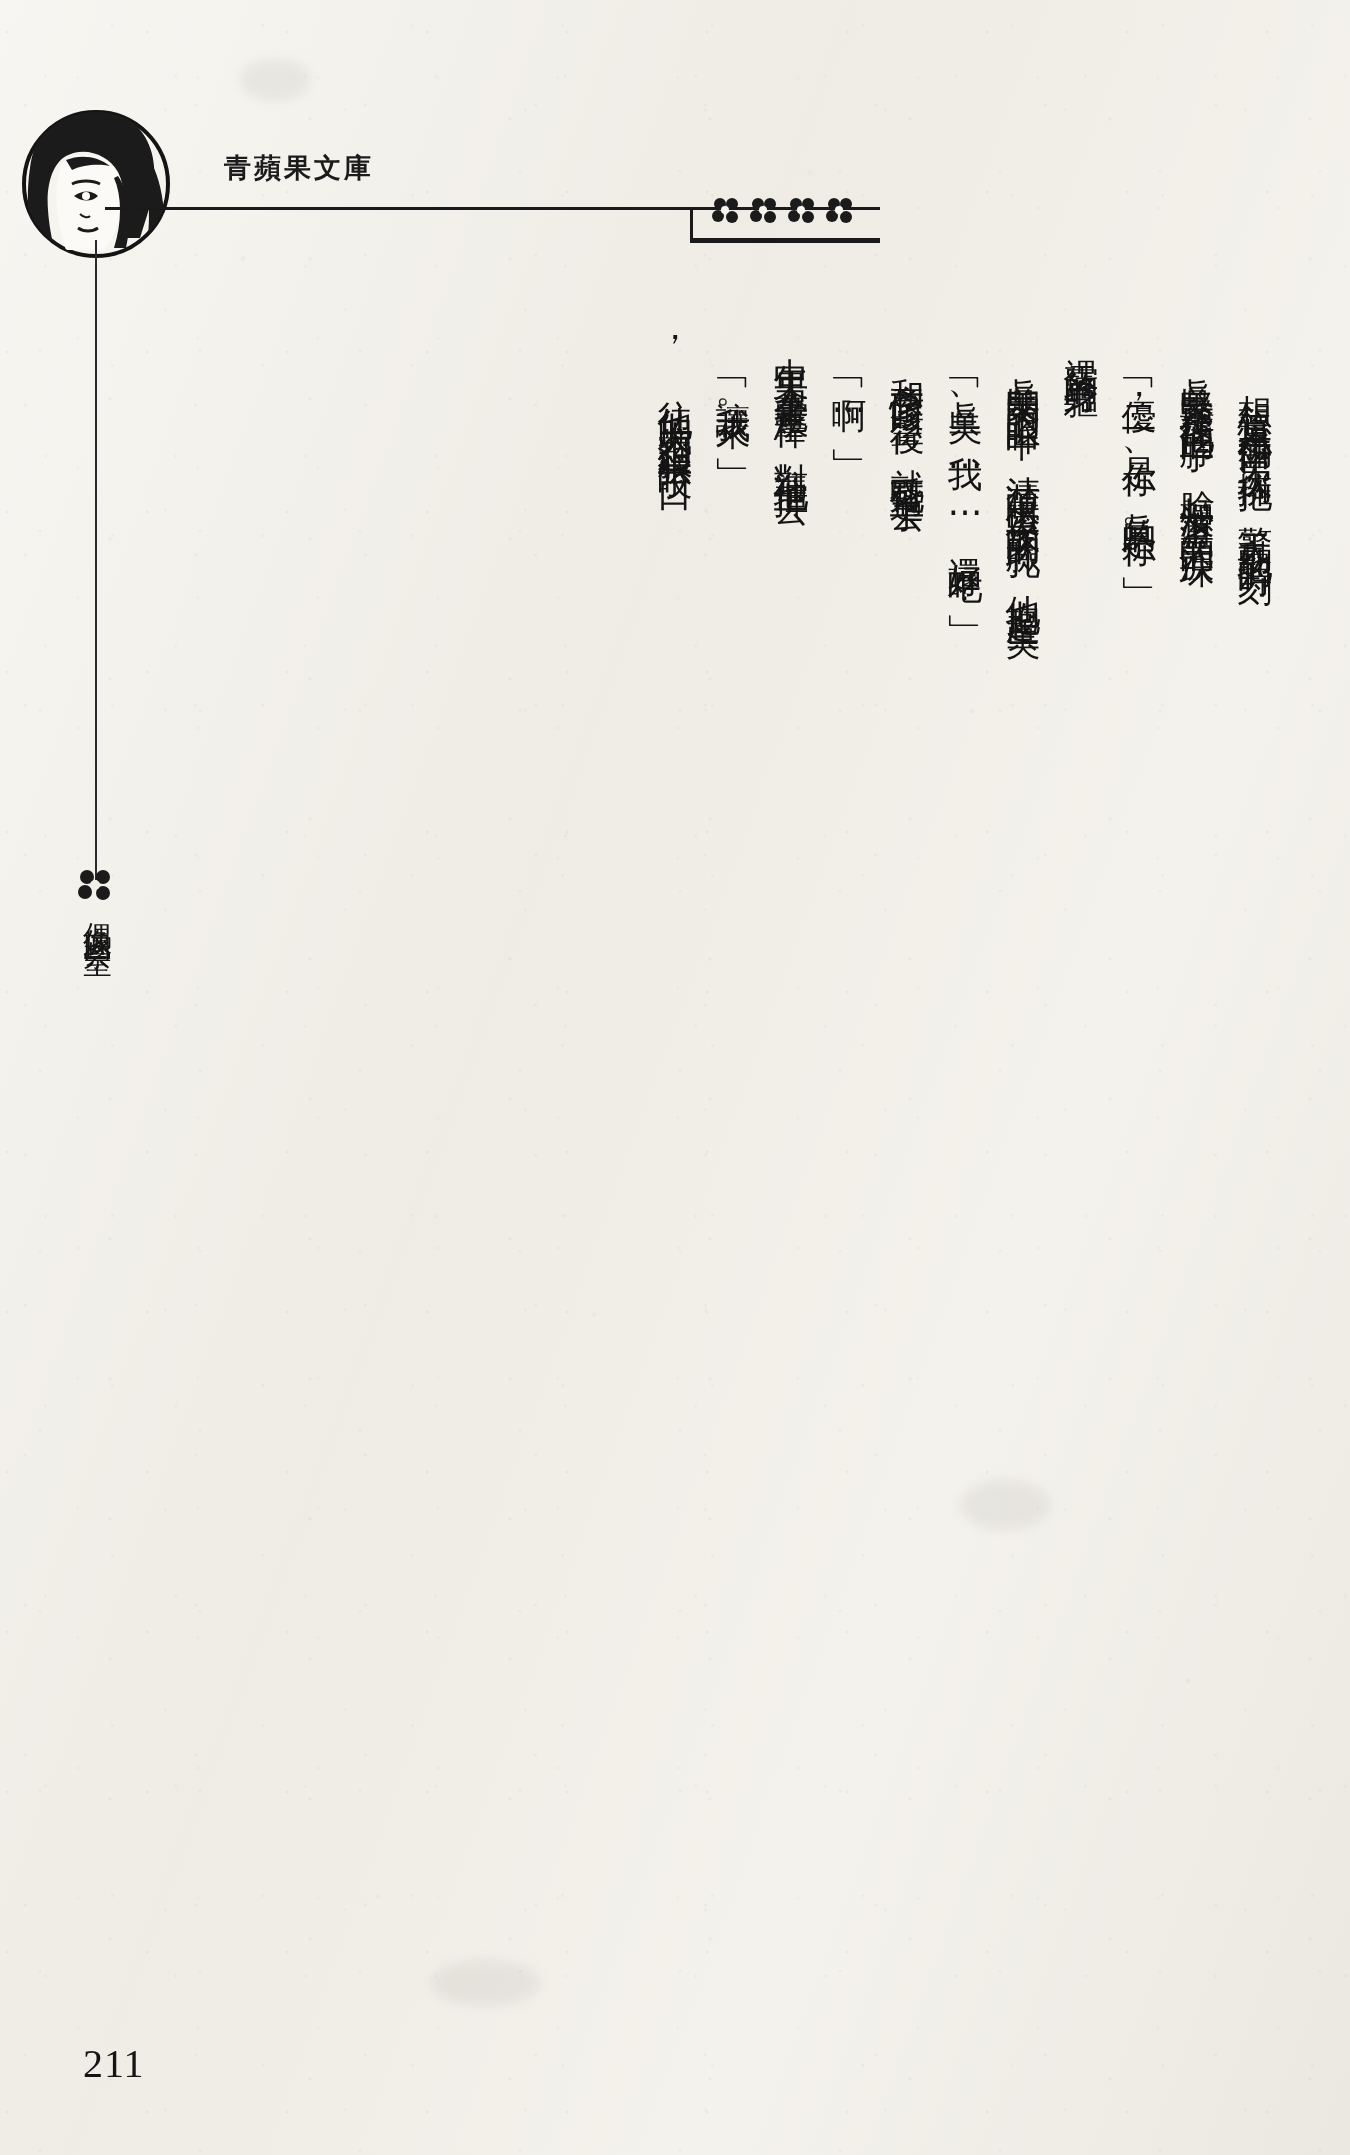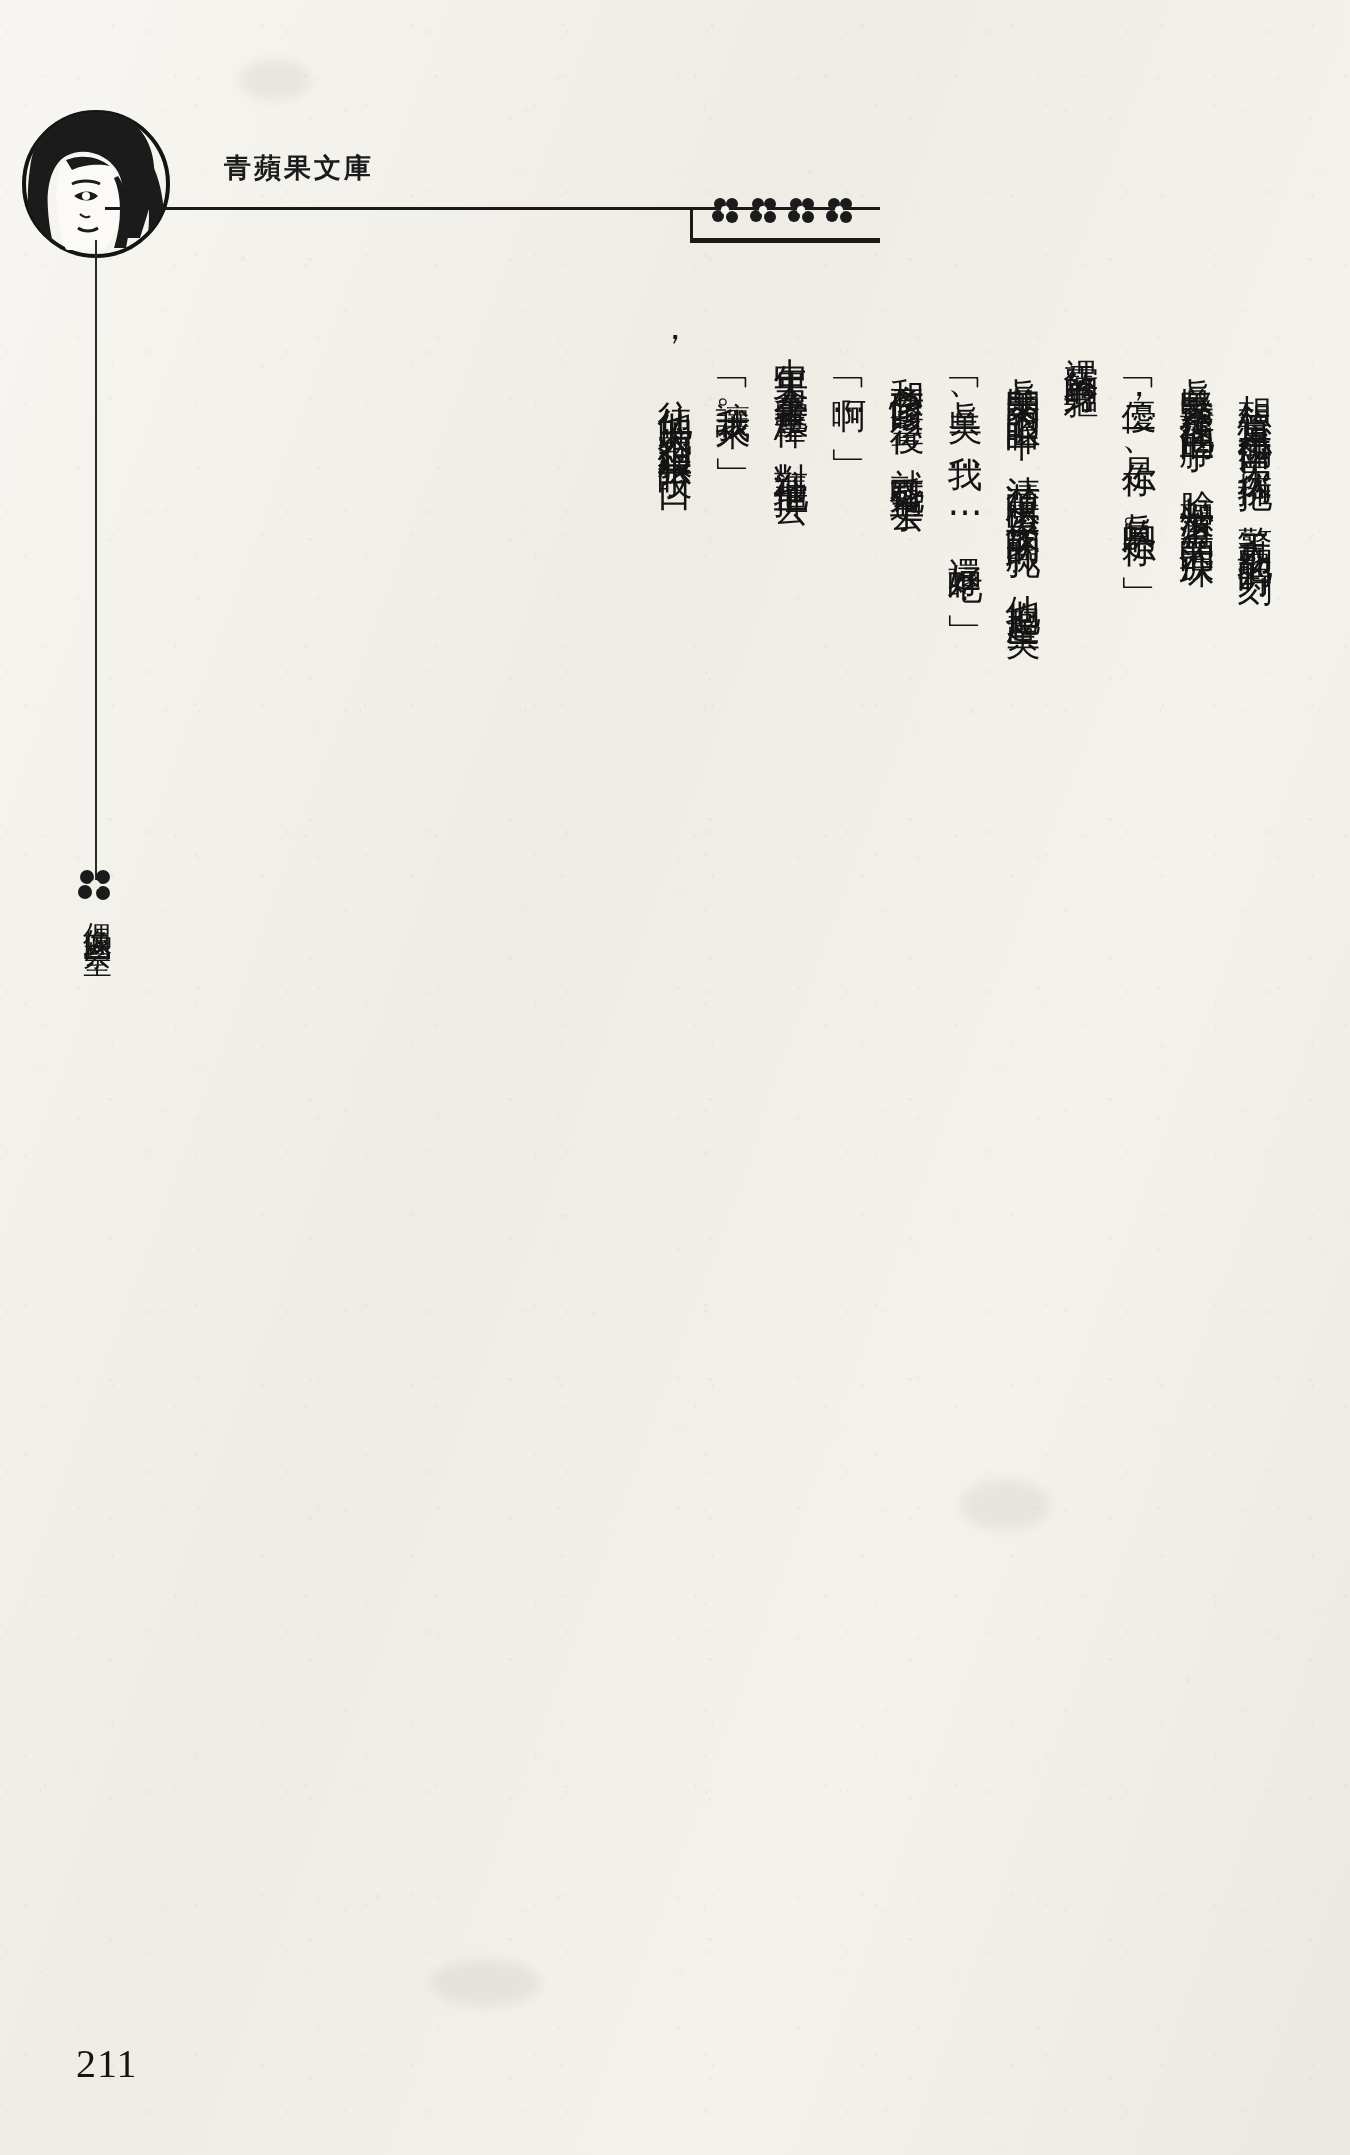--- a/index.html
+++ b/index.html
@@ -157,21 +157,21 @@
     white-space: nowrap;
     padding: 0;
     margin: 0;
   }
   .col.indent1 { padding-top: 36px; }
   .col.indent2 { padding-top: 20px; }
 
   
   #page-number {
     position: absolute;
-    left: 76px;
+    left: 83px;
     top: 2040px;
     font-family: "Liberation Serif", serif;
     font-size: 40px;
     color: #141414;
     letter-spacing: 1px;
   }
 
   
   .smudge {
     position: absolute;

